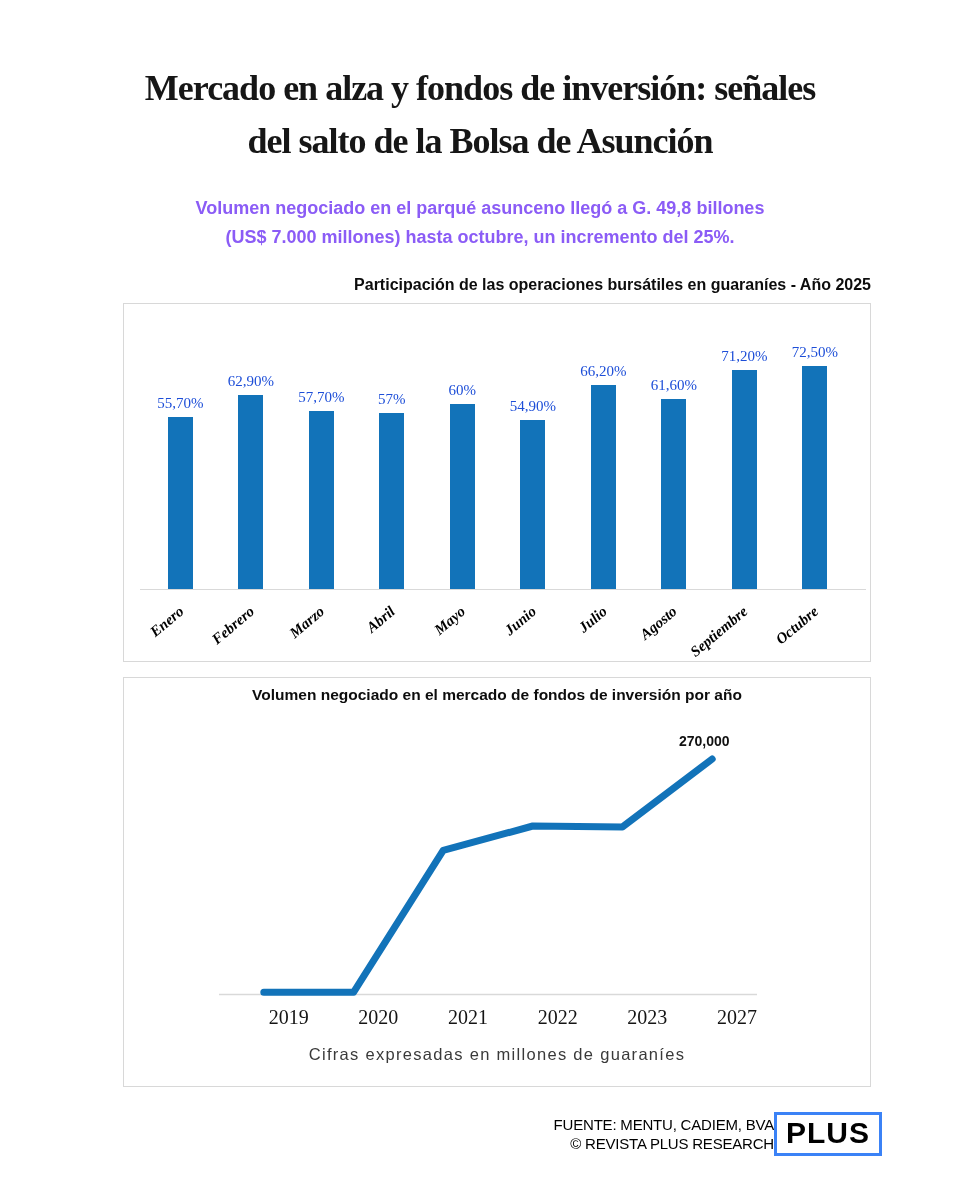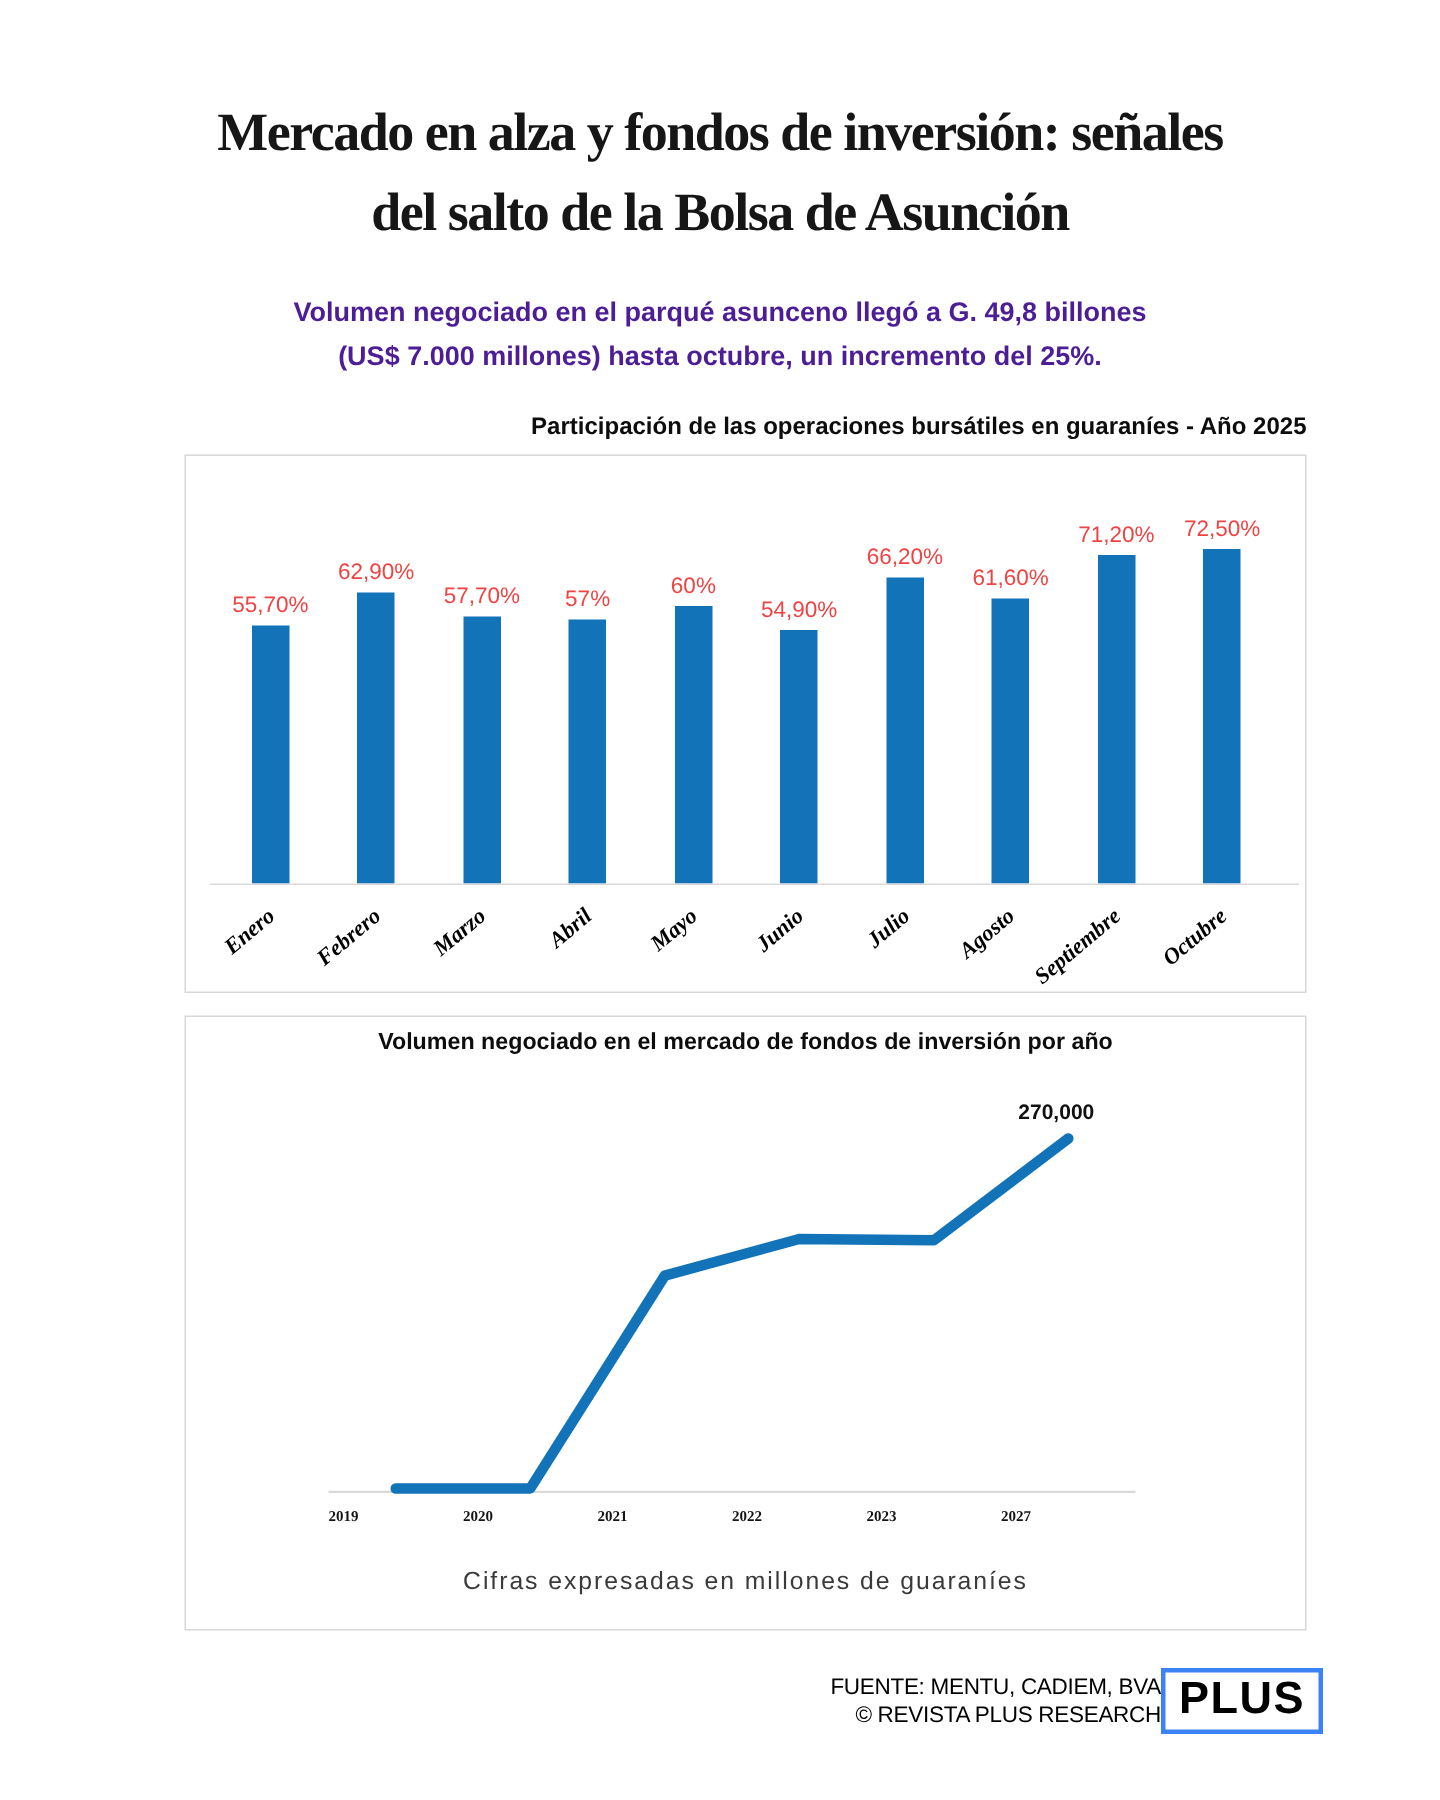--- a/index.html
+++ b/index.html
@@ -10,59 +10,59 @@
     overflow:hidden;
   }
   .main-title {
     position:absolute; top:62px; left:40px; width:880px;
     text-align:center;
     font-family:"Liberation Serif", serif; font-weight:700;
     font-size:36px; line-height:53px; letter-spacing:-1px; color:#161616;
   }
   .subtitle {
     position:absolute; top:194px; left:80px; width:800px;
-    text-align:center; font-weight:700; font-size:18px; line-height:29px; color:#4c1d95;
+    text-align:center; font-weight:700; font-size:18px; line-height:29px; color:#8b5cf6;
   }
   .chart1-title {
     position:absolute; top:276px; left:123px; width:748px;
     text-align:right; font-weight:700; font-size:16px; color:#0d0d0d;
   }
   .panel { position:absolute; left:123px; width:748px; border:1px solid #d8d8d8; background:#fff; }
   .panel1 { top:303px; height:359px; }
   .panel2 { top:677px; height:410px; }
 
   
   .bars {
     position:absolute; left:21px; top:0; width:705px; height:285px;
     display:flex;
   }
   .bar-col { flex:1; display:flex; flex-direction:column; justify-content:flex-end; align-items:center; }
   .bar-value {
-    font-family:Liberation Sans, sans-serif; font-size:15px; color:#ef4444;
+    font-family:Liberation Serif, serif; font-size:15px; color:#1d4ed8;
     margin-bottom:5px; white-space:nowrap;
   }
   .bar { width:25px; }
   .axis1 { position:absolute; left:16px; right:4px; top:285px; height:1px; background:#d9d9d9; }
   .xlabels { position:absolute; left:21px; top:291px; width:705px; height:66px; }
   .xcell { position:absolute; top:8px; width:0; height:0; }
   .xrot {
     position:absolute; right:4px; top:0;
     transform:rotate(-40deg); transform-origin:100% 0;
     font-family:"Liberation Serif", serif; font-style:italic; font-weight:700;
     font-size:15px; color:#000; white-space:nowrap;
   }
 
   
   .chart2-title { margin-top:8px; text-align:center; font-weight:700; font-size:15.5px; color:#0d0d0d; }
   .lineplot { position:absolute; left:95px; top:58px; width:538px; height:280px; }
   .lineplot svg { overflow:visible; display:block; }
   .years { position:absolute; left:95px; top:328px; width:538px; display:flex; }
   .year {
-    flex:1; text-align:left; font-family:"Liberation Serif", serif;
-    font-weight:700; font-size:10px; color:#141414;
+    flex:1; text-align:right; font-family:"Liberation Serif", serif;
+    font-weight:400; font-size:20px; color:#141414;
   }
   .caption {
     position:absolute; bottom:22px; left:0; width:100%;
     text-align:center; font-size:16.5px; letter-spacing:1.3px; color:#3a3a3a;
   }
 
   
   .footer {
     position:absolute; top:1112px; right:78px;
     display:flex; align-items:center; 

